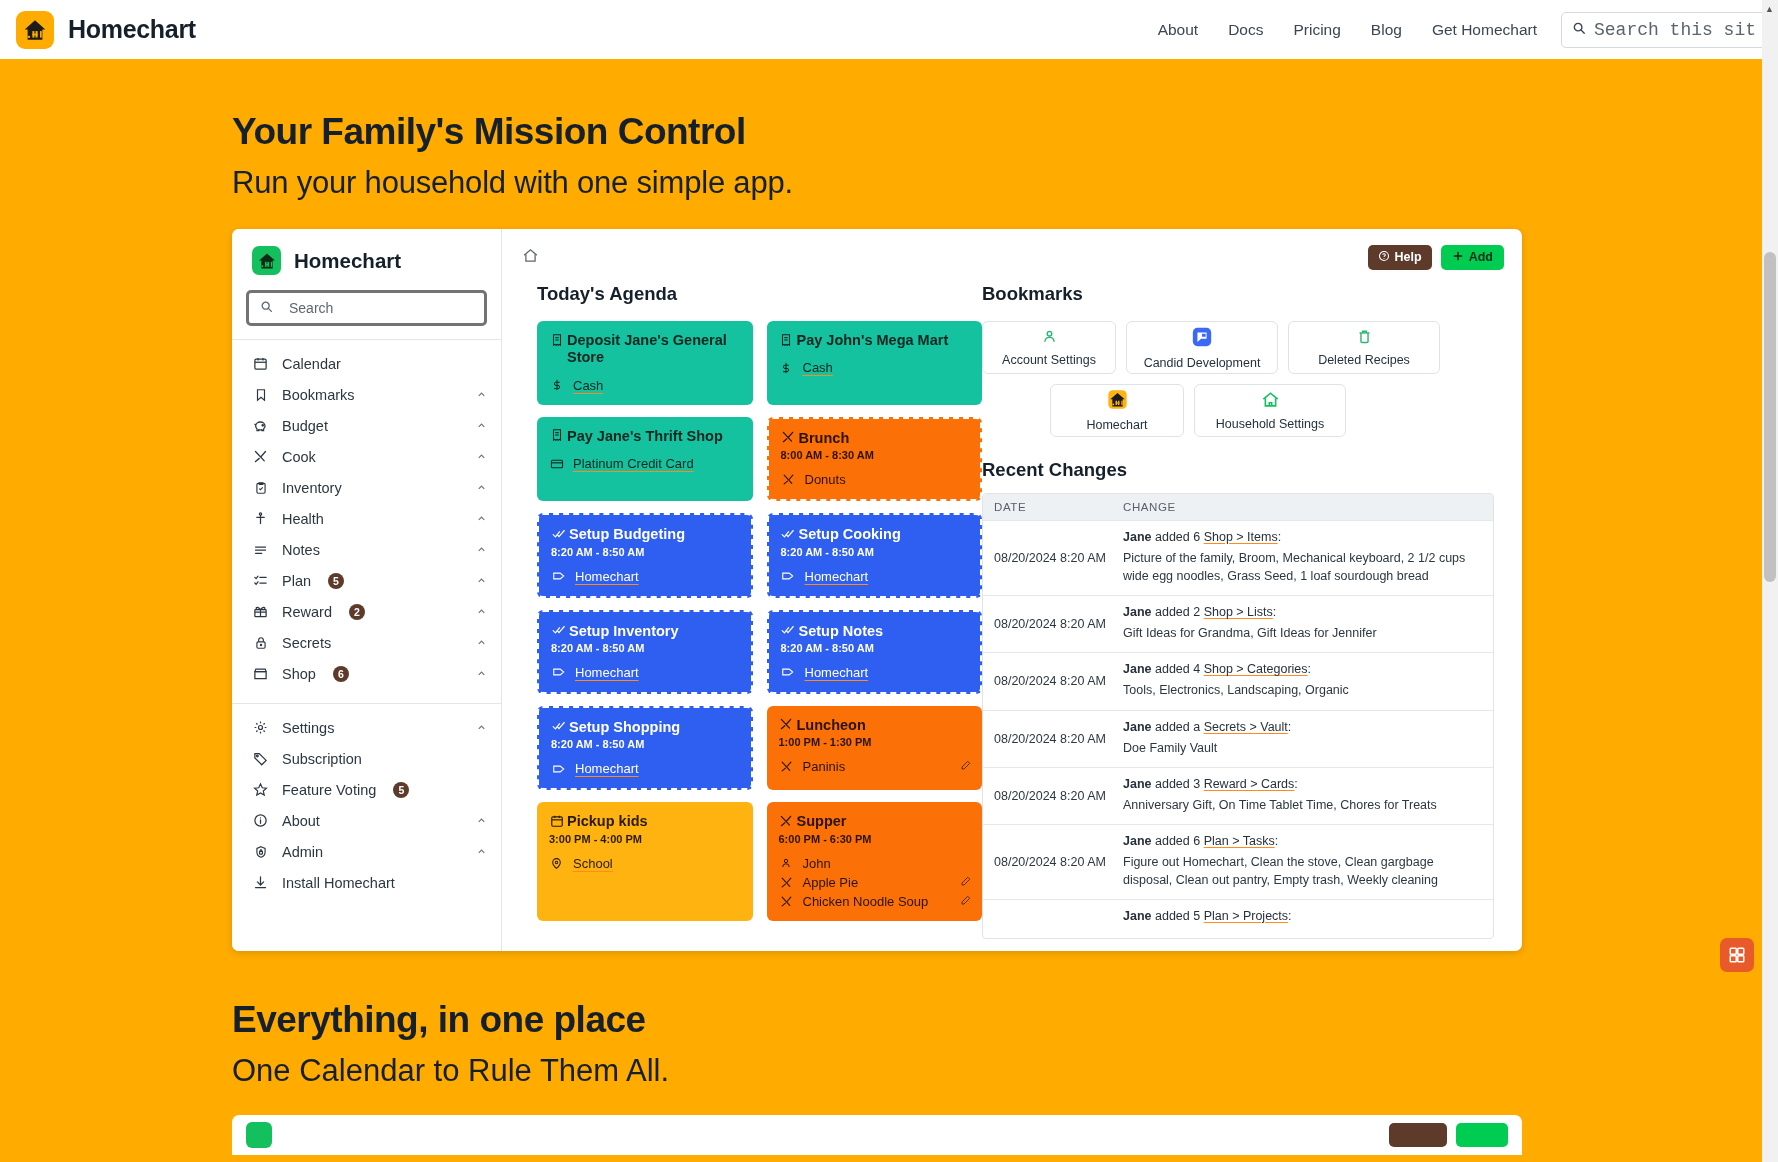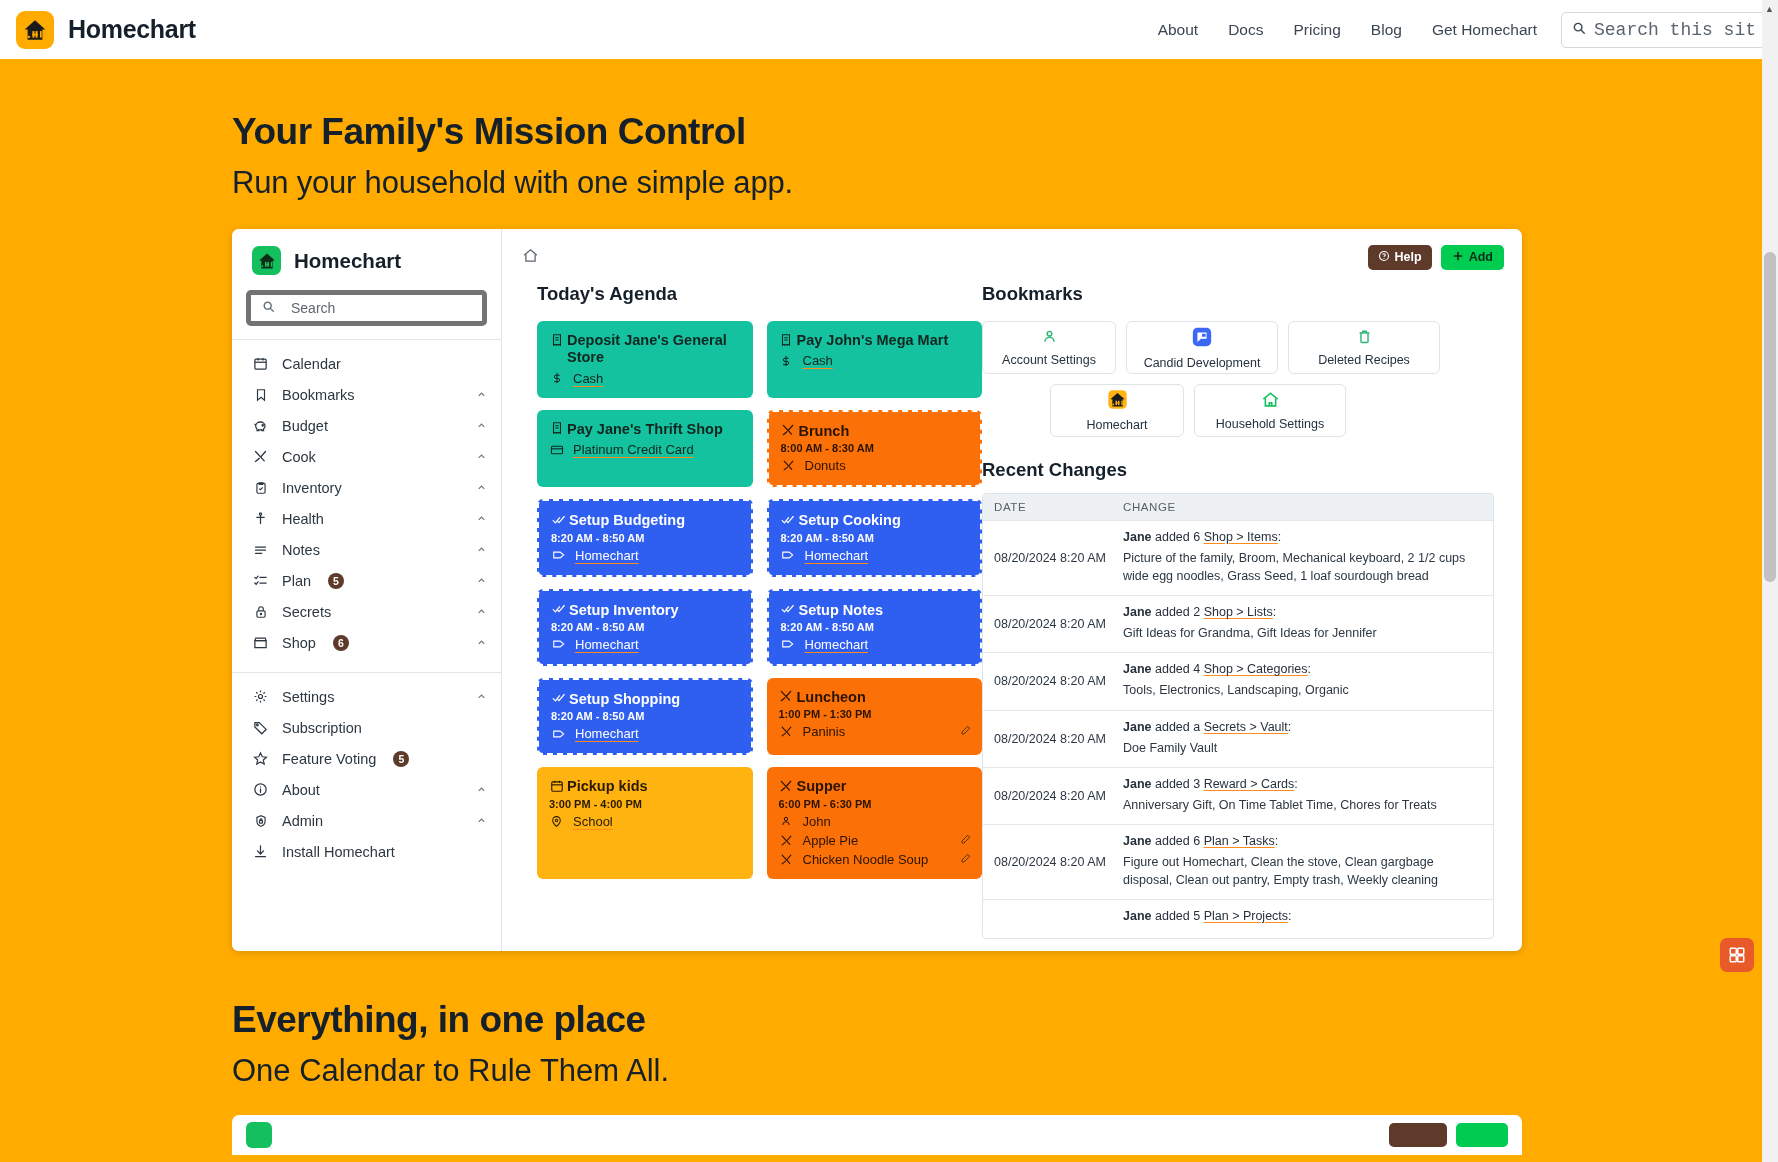--- a/index.html
+++ b/index.html
@@ -58,21 +58,21 @@
 
   
   .sidebar { width: 270px; flex: 0 0 270px; border-right: 1px solid #e3e6e9; background: #fff; }
   .sb-brand { display: flex; align-items: center; gap: 13px; padding: 17px 0 13px 20px; }
   .sb-logo {
     width: 29px; height: 29px; border-radius: 7px; background: #14c05e;
     display: flex; align-items: center; justify-content: center; flex: 0 0 auto;
   }
   .sb-title { font-size: 20.5px; font-weight: bold; color: #15202b; }
   .sb-search {
-    margin: 2px 14px 0 14px; height: 36px; border: 5px solid #737373; border-radius: 5px;
+    margin: 2px 14px 0 14px; height: 36px; border: 3px solid #737373; border-radius: 5px;
     display: flex; align-items: center; gap: 16px; padding: 0 11px;
   }
   .sb-search .ph { font-size: 14px; color: #5d6771; }
   .sb-sep { height: 1px; background: #e3e6e9; margin: 14px 0 8px 0; }
   .sb-item {
     display: flex; align-items: center; gap: 13px;
     padding: 7px 14px 7px 20px; font-size: 14.5px; color: #2c3742; cursor: default;
     position: relative;
   }
   .sb-item .lbl { white-space: nowrap; }
@@ -109,21 +109,21 @@
     min-height: 63px;
   }
   .card.teal { background: #14c2a0; color: #10261f; }
   .card.blue { background: #2f5ff0; color: #ffffff; border: 2px dashed #ffffff; }
   .card.orange { background: #fc7008; color: #2a1400; border: 2px dashed #ffffff; }
   .card.orange-solid { background: #fc7008; color: #2a1400; }
   .card.amber { background: #ffb310; color: #2a1a00; }
   .card-head { display: flex; align-items: flex-start; gap: 3px; }
   .card-title { font-size: 14.5px; font-weight: bold; line-height: 1.2; }
   .card-time { font-size: 11px; margin-top: 2px; font-weight: bold; }
-  .card-meta { display: flex; align-items: center; gap: 9px; margin-top: 4px; font-size: 13px; }
+  .card-meta { display: flex; align-items: center; gap: 9px; margin-top: 11px; font-size: 13px; }
   .card-meta .mlink { text-decoration: underline; text-decoration-color: #ff8a1e; text-underline-offset: 3px; }
   .card.blue .card-meta .mlink { text-decoration-color: #ff8a1e; }
   .card-meta-row { display: flex; align-items: center; gap: 9px; margin-top: 4px; font-size: 13px; }
   .pencil { position: absolute; right: 10px; color: #5a3000; }
   .cicon { width: 15px; height: 15px; flex: 0 0 auto; display: flex; align-items: center; justify-content: center; }
 
   
   .bm-grid { display: flex; flex-wrap: wrap; gap: 10px; }
   .bm-card {
     border: 1px solid #dfe3e7; border-radius: 6px; background: #fff;
@@ -362,20 +362,37 @@
       </span>
       <span class="lbl">Plan</span>
       <span class="sb-badge">5</span>
       <span class="sb-chev">
           <svg width="11" height="11" viewBox="0 0 24 24" fill="none" stroke="currentColor" stroke-width="2.6">
             <polyline points="6 15 12 9 18 15"></polyline>
           </svg>
         </span>
     </div>
 
+    <div class="sb-item">
+      <span class="sb-icon">
+        <svg width="15" height="15" viewBox="0 0 24 24" fill="none" stroke="currentColor" stroke-width="2">
+            <rect x="3" y="9" width="18" height="11" rx="1"></rect>
+            <line x1="3" y1="13" x2="21" y2="13"></line>
+            <line x1="12" y1="9" x2="12" y2="20"></line>
+            <path d="M8 9c-2 0-3-1-3-2.2S6 5 7.5 5.4 11 7.8 12 9c1-1.2 3-3.2 4.5-3.6S19 5.6 19 6.8 18 9 16 9"></path>
+          </svg>
+      </span>
+      <span class="lbl">Reward</span>
+      <span class="sb-badge">2</span>
+      <span class="sb-chev">
+          <svg width="11" height="11" viewBox="0 0 24 24" fill="none" stroke="currentColor" stroke-width="2.6">
+            <polyline points="6 15 12 9 18 15"></polyline>
+          </svg>
+        </span>
+    </div>
 
     <div class="sb-item">
       <span class="sb-icon">
         <svg width="14" height="14" viewBox="0 0 24 24" fill="none" stroke="currentColor" stroke-width="2">
             <rect x="5" y="10" width="14" height="11" rx="2"></rect>
             <path d="M8 10V7a4 4 0 0 1 8 0v3"></path>
             <circle cx="12" cy="15.5" r="1.1" fill="currentColor"></circle>
           </svg>
       </span>
       <span class="lbl">Secrets</span>

